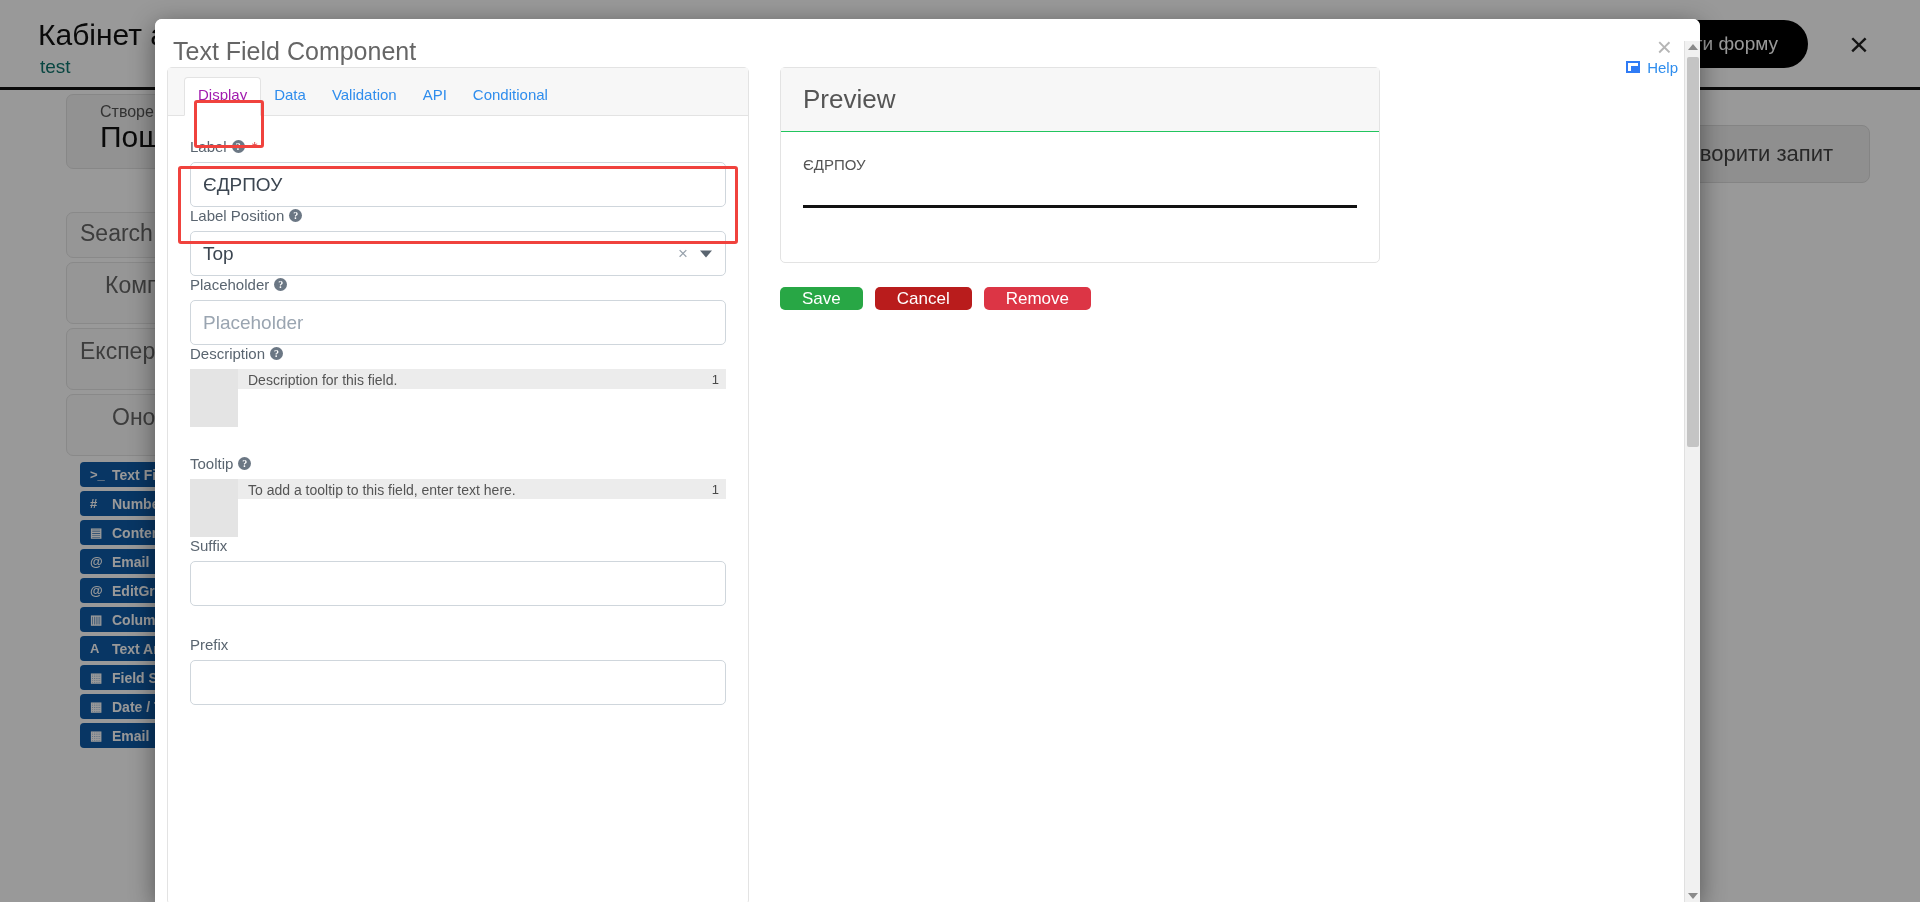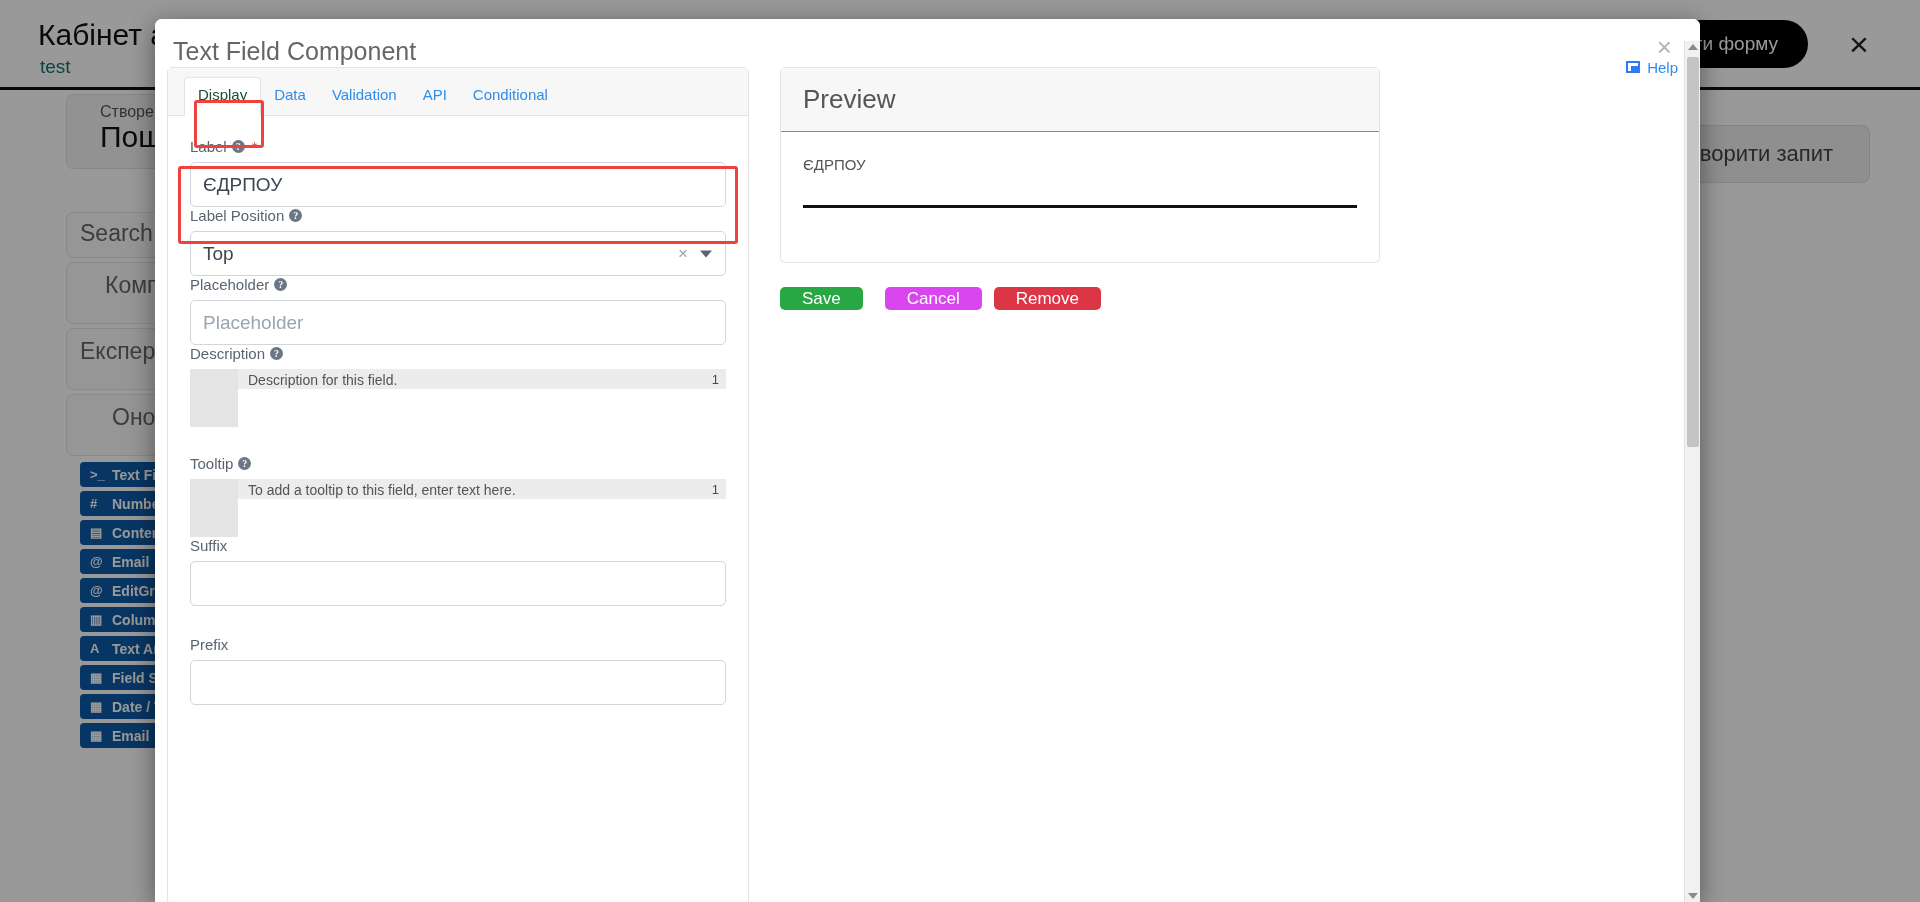--- a/index.html
+++ b/index.html
@@ -145,21 +145,21 @@
     border-bottom: 1px solid #e3e3e3;
     display: flex; align-items: flex-end;
     padding-left: 16px;
   }
   .tab {
     font-size: 15px; color: #2f8ded;
     padding: 8px 13px 12px 13px;
     cursor: pointer; white-space: nowrap;
   }
   .tab.active {
-    color: #14532d; background: #fff;
+    color: #a21caf; background: #fff;
     border: 1px solid #e3e3e3; border-bottom: 1px solid #fff;
     border-radius: 4px 4px 0 0;
     margin-bottom: -1px;
   }
   .tab-highlight {
     position: absolute;
     left: 26px; top: 32px; width: 70px; height: 48px;
     border: 3px solid #f0423d; border-radius: 3px;
     pointer-events: none; z-index: 5;
   }
@@ -285,21 +285,21 @@
     height: 0; border-bottom: 3px solid #111;
     margin-top: 4px;
   }
   .btn-row { display: flex; gap: 12px; margin-top: 24px; }
   .btn {
     height: 23px; padding: 0 22px; border: none; border-radius: 5px;
     color: #fff; font-size: 17px; cursor: pointer;
     font-family: "Liberation Sans", sans-serif;
   }
   .btn-save { background: #28a745; }
-  .btn-cancel { background: #d946ef; margin-left: 10px; }
+  .btn-cancel { background: #b91c1c; }
   .btn-remove { background: #dc3545; }
 </style>
 </head>
 <body>
 
 <div id="backdrop">
 
   <div class="bg-topbar">
     <div class="bg-title">Кабінет адміністратора</div>
     <div class="bg-subtitle">test</div>

